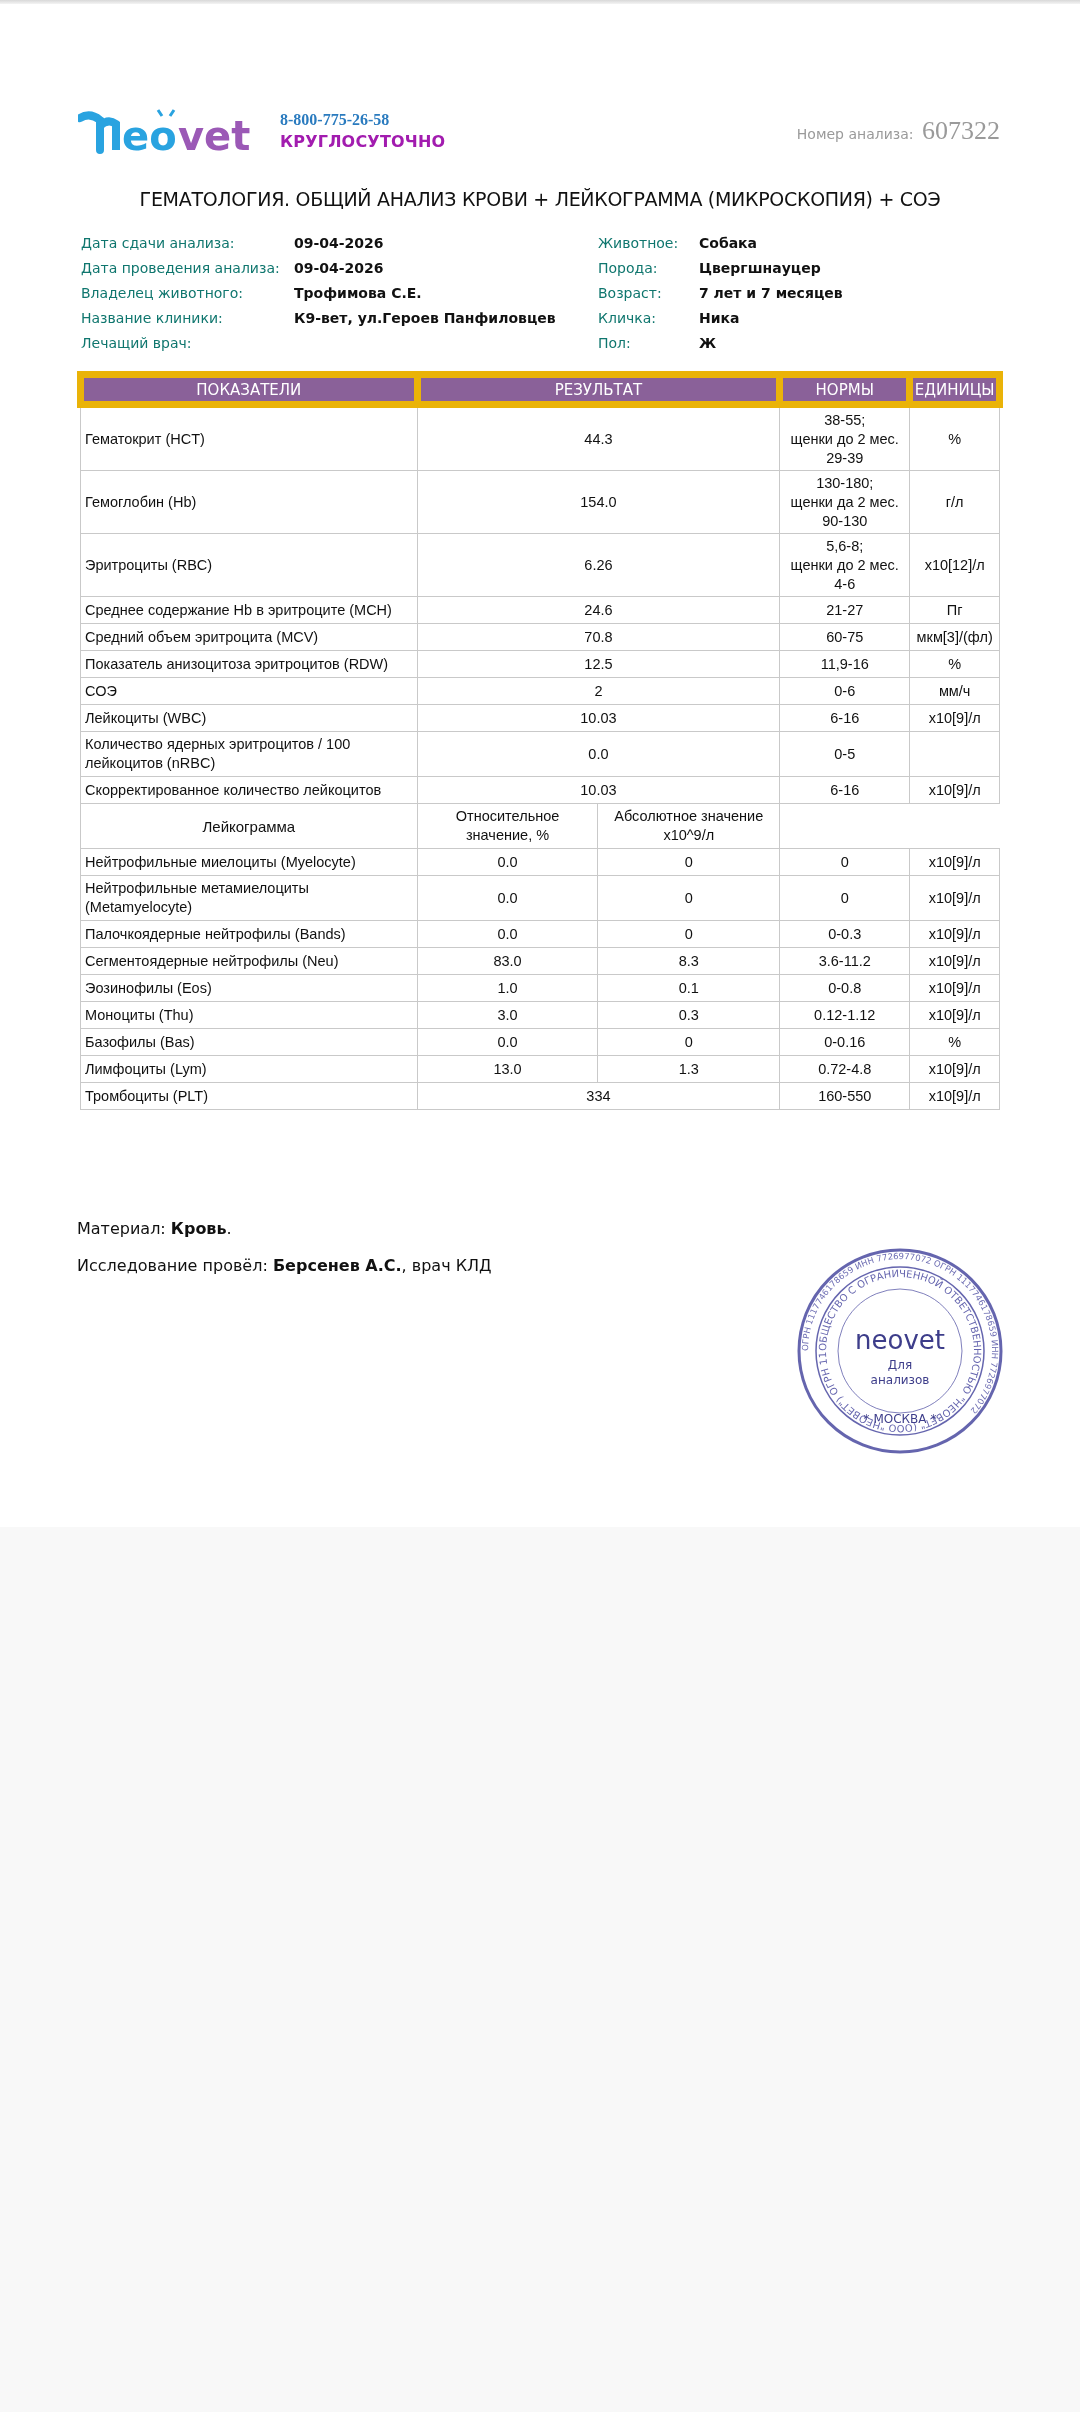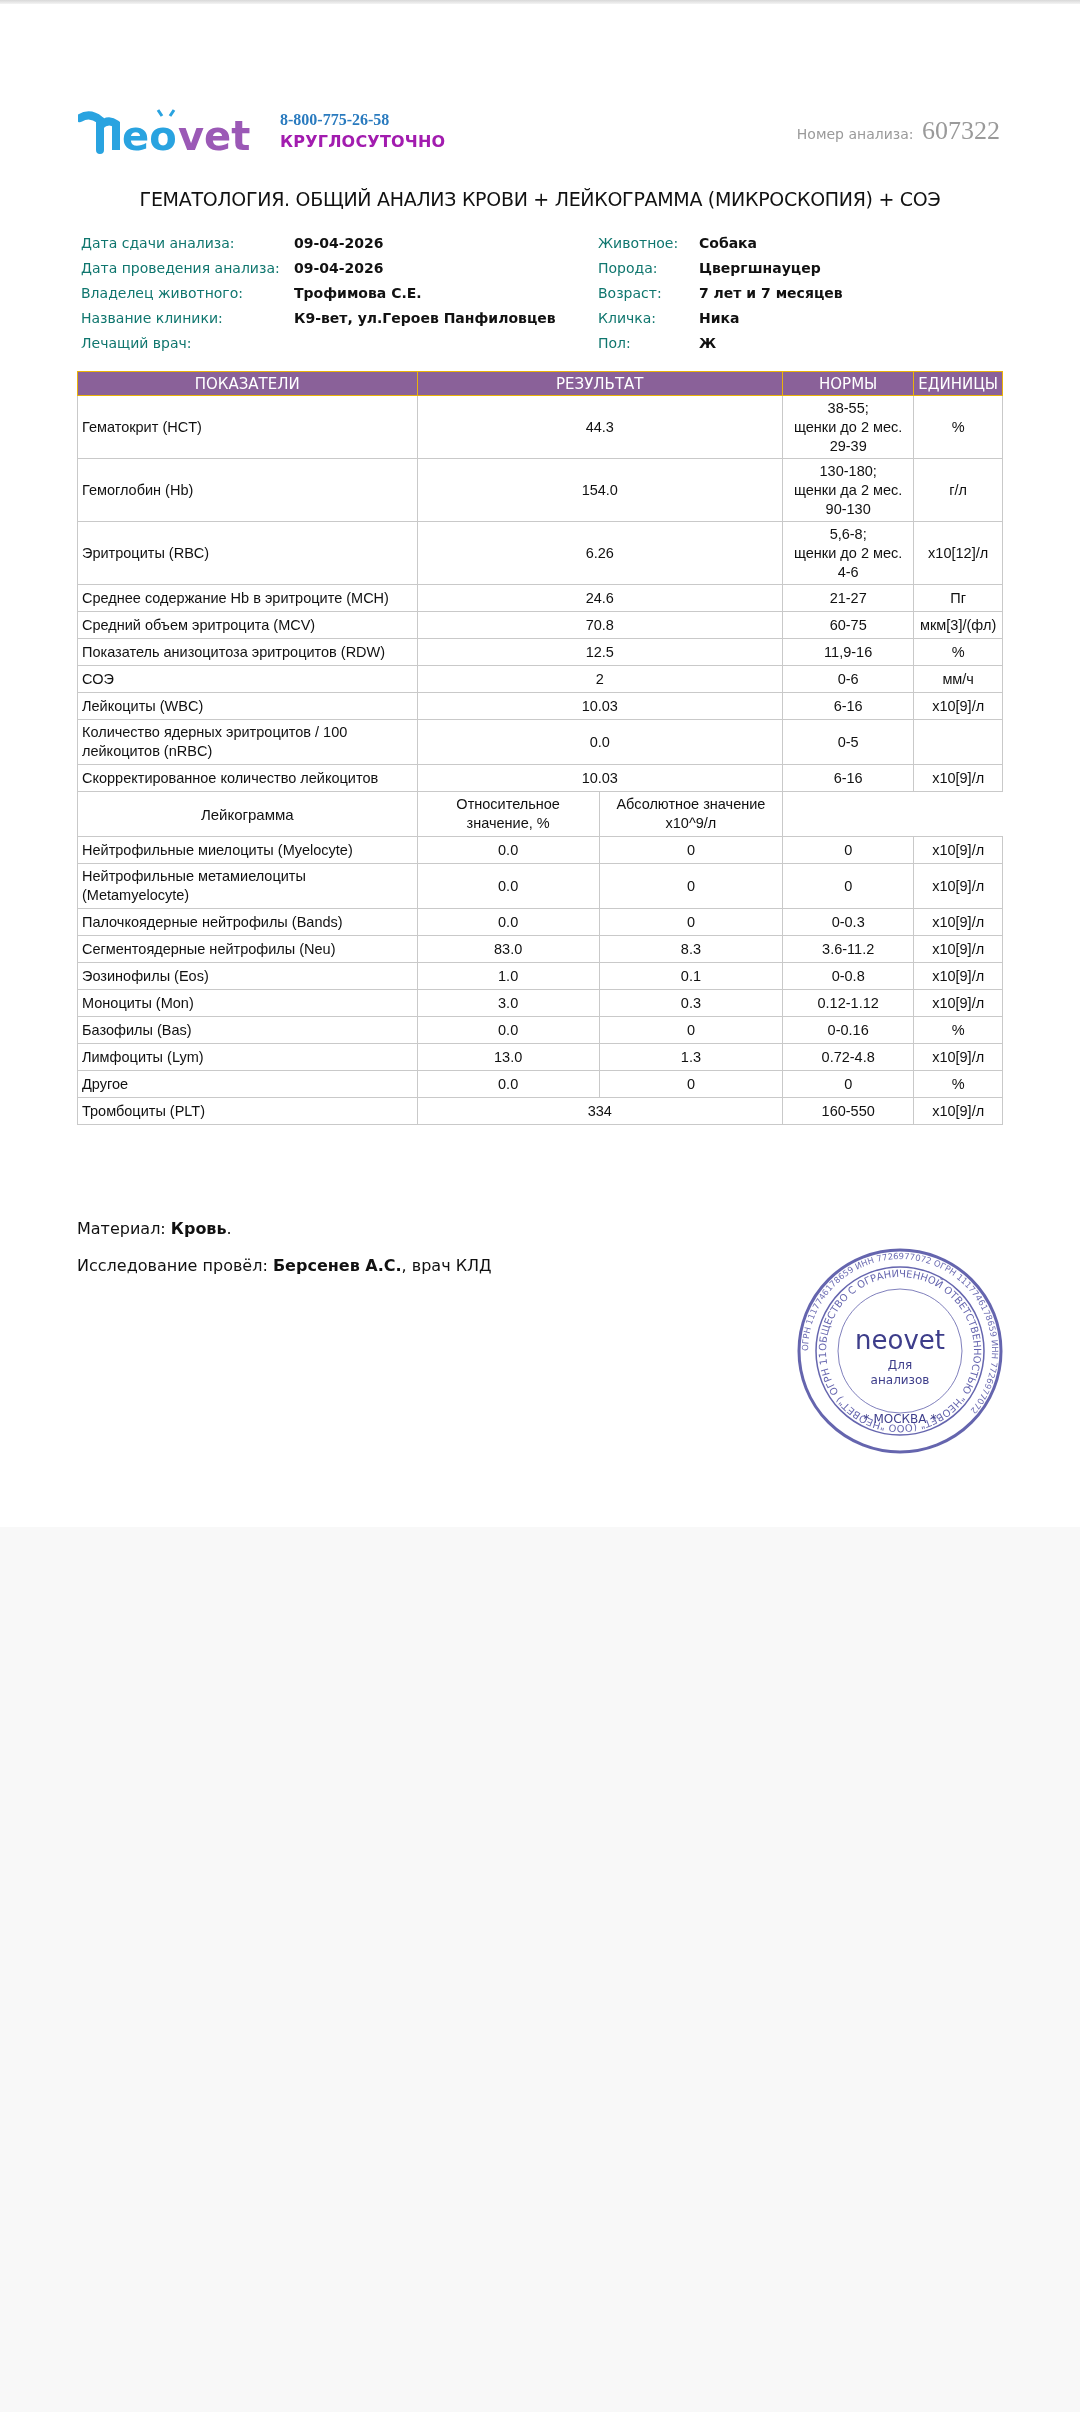--- a/index.html
+++ b/index.html
@@ -32,21 +32,21 @@
   .info-left { left: 81px; width: 520px; }
   .info-left .row, .info-right .row { position: relative; }
   .info-left .v { left: 213px; }
   .info-right { left: 598px; width: 400px; }
   .info-right .v { left: 101px; }
 
   table.results { position: absolute; left: 77px; top: 367px; width: 926px;
     border-collapse: collapse; font-family: "Liberation Sans", sans-serif; font-size: 14.5px; }
   table.results th { background: #8a6199; color: #ffffff; font-weight: normal;
     font-family: "DejaVu Sans", sans-serif; font-size: 15px; height: 23px; padding: 0;
-    border: 1px solid #eab308; }
+    border: 7px solid #eab308; }
   table.results td { border: 1px solid #c9c9c9; padding: 2px 4px; text-align: center; line-height: 19px; }
   table.results td.name { text-align: left; padding-left: 4px; }
   .c1 { width: 326px; } .c2 { width: 175px; } .c3 { width: 176px; } .c4 { width: 126px; } .c5 { width: 80px; }
   tr.r3 td { height: 58px; }
   tr.r2 td { height: 40px; }
   tr.r1 td { height: 22px; }
   td.lk-head { font-size: 15px; }
 
   .material { position: absolute; left: 77px; top: 1215px; font-family: "DejaVu Sans", sans-serif; font-size: 16px; }
   .researcher { position: absolute; left: 77px; top: 1252px; font-family: "DejaVu Sans", sans-serif; font-size: 16px; }
@@ -262,46 +262,39 @@
           <td>x10[9]/л</td>
         </tr>
         <tr class="r1">
           <td class="name">Эозинофилы (Eos)</td>
           <td>1.0</td>
           <td>0.1</td>
           <td>0-0.8</td>
           <td>x10[9]/л</td>
         </tr>
         <tr class="r1">
-          <td class="name">Моноциты (Mon)</td>
+          <td class="name">Моноциты (Thu)</td>
           <td>3.0</td>
           <td>0.3</td>
           <td>0.12-1.12</td>
           <td>x10[9]/л</td>
         </tr>
         <tr class="r1">
           <td class="name">Базофилы (Bas)</td>
           <td>0.0</td>
           <td>0</td>
           <td>0-0.16</td>
           <td>%</td>
         </tr>
         <tr class="r1">
           <td class="name">Лимфоциты (Lym)</td>
           <td>13.0</td>
           <td>1.3</td>
           <td>0.72-4.8</td>
           <td>x10[9]/л</td>
-        </tr>
-        <tr class="r1">
-          <td class="name">Другое</td>
-          <td>0.0</td>
-          <td>0</td>
-          <td>0</td>
-          <td>%</td>
         </tr>
         <tr class="r1">
           <td class="name">Тромбоциты (PLT)</td>
           <td colspan="2">334</td>
           <td>160-550</td>
           <td>x10[9]/л</td>
         </tr>
       </tbody>
   </table>
 

